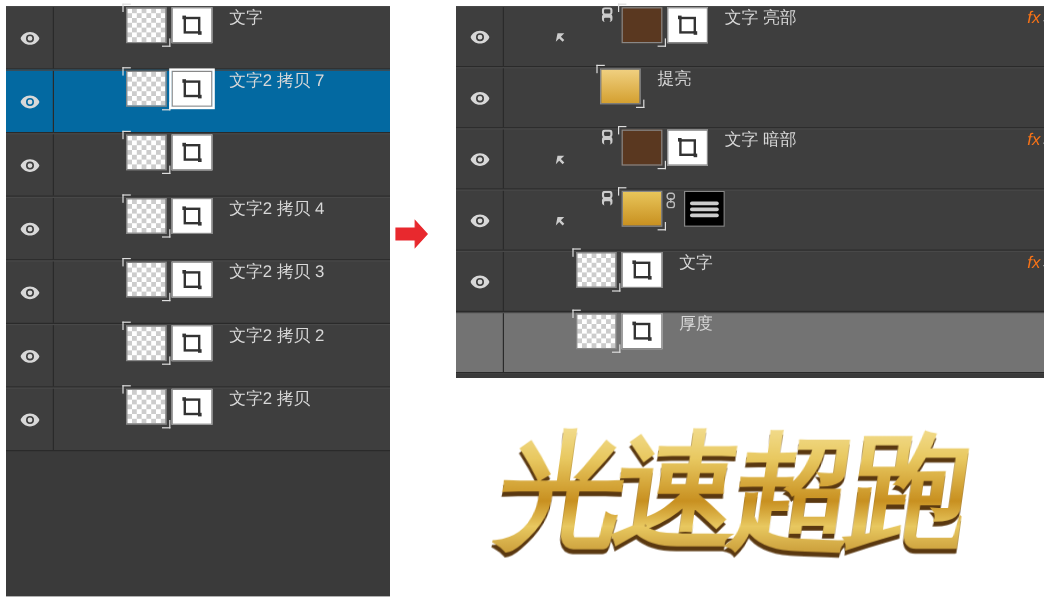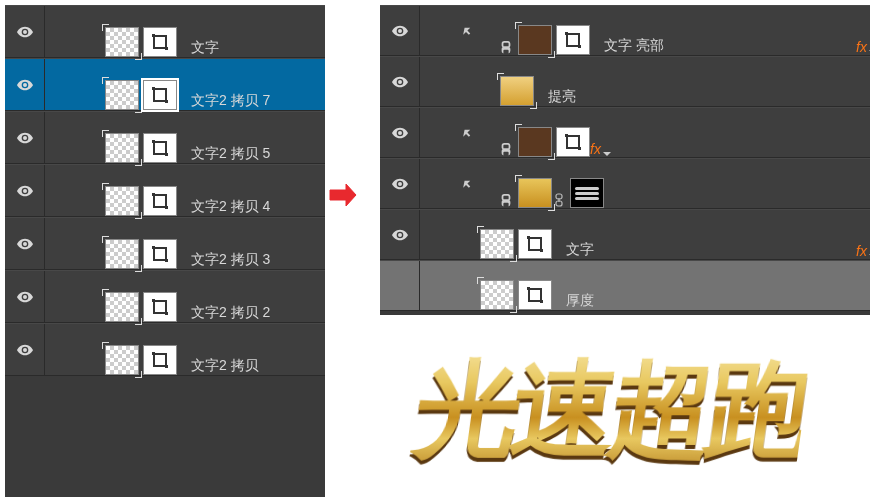--- a/index.html
+++ b/index.html
@@ -1,20 +1,20 @@
 <!DOCTYPE html>
 <html><head>
 <meta charset="utf-8">
 <style>
 *{margin:0;padding:0;box-sizing:border-box;font-family:"Microsoft YaHei",sans-serif}
 body{background:#fff;width:870px;height:501px;position:relative;overflow:hidden}
 .panel{position:absolute;background:#3a3a3a}
 .panel-left{left:5px;top:5px;width:320px;height:492px}
 .panel-right{left:380px;top:5px;width:505px;height:310px}
-.layer-row{display:flex;align-items:flex-end;height:53px;background:#3e3e3e;border-bottom:1px solid #2a2a2a;border-top:1px solid #484848;color:#d8d8d8;font-size:14px;cursor:pointer}
+.layer-row{display:flex;align-items:flex-start;height:53px;background:#3e3e3e;border-bottom:1px solid #2a2a2a;border-top:1px solid #484848;color:#d8d8d8;font-size:14px;cursor:pointer}
 .layer-row.selected{background:#0369a1}
 .layer-row.compact{height:51px}
 .vis-col{width:40px;display:flex;align-items:center;justify-content:center;border-right:1px solid #2a2a2a;height:100%}
 .eye{width:16px;height:16px}
 .eye svg{width:16px;height:16px;fill:#d8d8d8}
 .spacer{width:60px;height:100%;display:flex;align-items:center}
 .spacer.wide{width:80px}
 .spacer .chev{width:12px;height:12px;margin-left:40px}
 .spacer .chev svg{width:12px;height:12px;fill:#ccc}
 .link-ic{width:12px;height:14px;margin-right:6px;display:flex;align-items:center;justify-content:center}
@@ -90,21 +90,20 @@
             <path d="M12 4C6 4 1.7 8.4 0 12c1.7 3.6 6 8 12 8s10.3-4.4 12-8c-1.7-3.6-6-8-12-8zm0 13a5 5 0 110-10 5 5 0 010 10zm0-8a3 3 0 100 6 3 3 0 000-6z"></path>
           </svg></span>
       </div>
     <div class="spacer"></div>
     <div class="thumb">
         <span class="corners"></span>
       </div>
     <div class="so-thumb">
         <div class="box"></div>
       </div>
-    <div class="label">文字2 拷贝 5</div>
   </div>
   <div class="layer-row">
     <div class="vis-col">
         <span class="eye"><svg viewBox="0 0 24 24">
             <path d="M12 4C6 4 1.7 8.4 0 12c1.7 3.6 6 8 12 8s10.3-4.4 12-8c-1.7-3.6-6-8-12-8zm0 13a5 5 0 110-10 5 5 0 010 10zm0-8a3 3 0 100 6 3 3 0 000-6z"></path>
           </svg></span>
       </div>
     <div class="spacer"></div>
     <div class="thumb">
         <span class="corners"></span>
@@ -222,20 +221,21 @@
         <svg viewBox="0 0 10 16">
           <path d="M3 0h4a3 3 0 013 3v2a3 3 0 01-1 2 3 3 0 011 2v2a3 3 0 01-3 3H3a3 3 0 01-3-3V9a3 3 0 011-2 3 3 0 01-1-2V3a3 3 0 013-3zm0 2a1 1 0 00-1 1v2a1 1 0 001 1h4a1 1 0 001-1V3a1 1 0 00-1-1H3zm0 8a1 1 0 00-1 1v2a1 1 0 001 1h4a1 1 0 001-1v-2a1 1 0 00-1-1H3z"></path>
         </svg>
       </div>
     <div class="thumb brown">
         <span class="corners"></span>
       </div>
     <div class="so-thumb">
         <div class="box"></div>
       </div>
+    <div class="label">文字 暗部</div>
     <div class="fx">fx<span class="chev"><svg viewBox="0 0 8 8">
             <path d="M0 2l4 4 4-4z"></path>
           </svg></span></div>
   </div>
   <div class="layer-row compact">
     <div class="vis-col">
         <span class="eye"><svg viewBox="0 0 24 24">
             <path d="M12 4C6 4 1.7 8.4 0 12c1.7 3.6 6 8 12 8s10.3-4.4 12-8c-1.7-3.6-6-8-12-8zm0 13a5 5 0 110-10 5 5 0 010 10zm0-8a3 3 0 100 6 3 3 0 000-6z"></path>
           </svg></span>
       </div>

